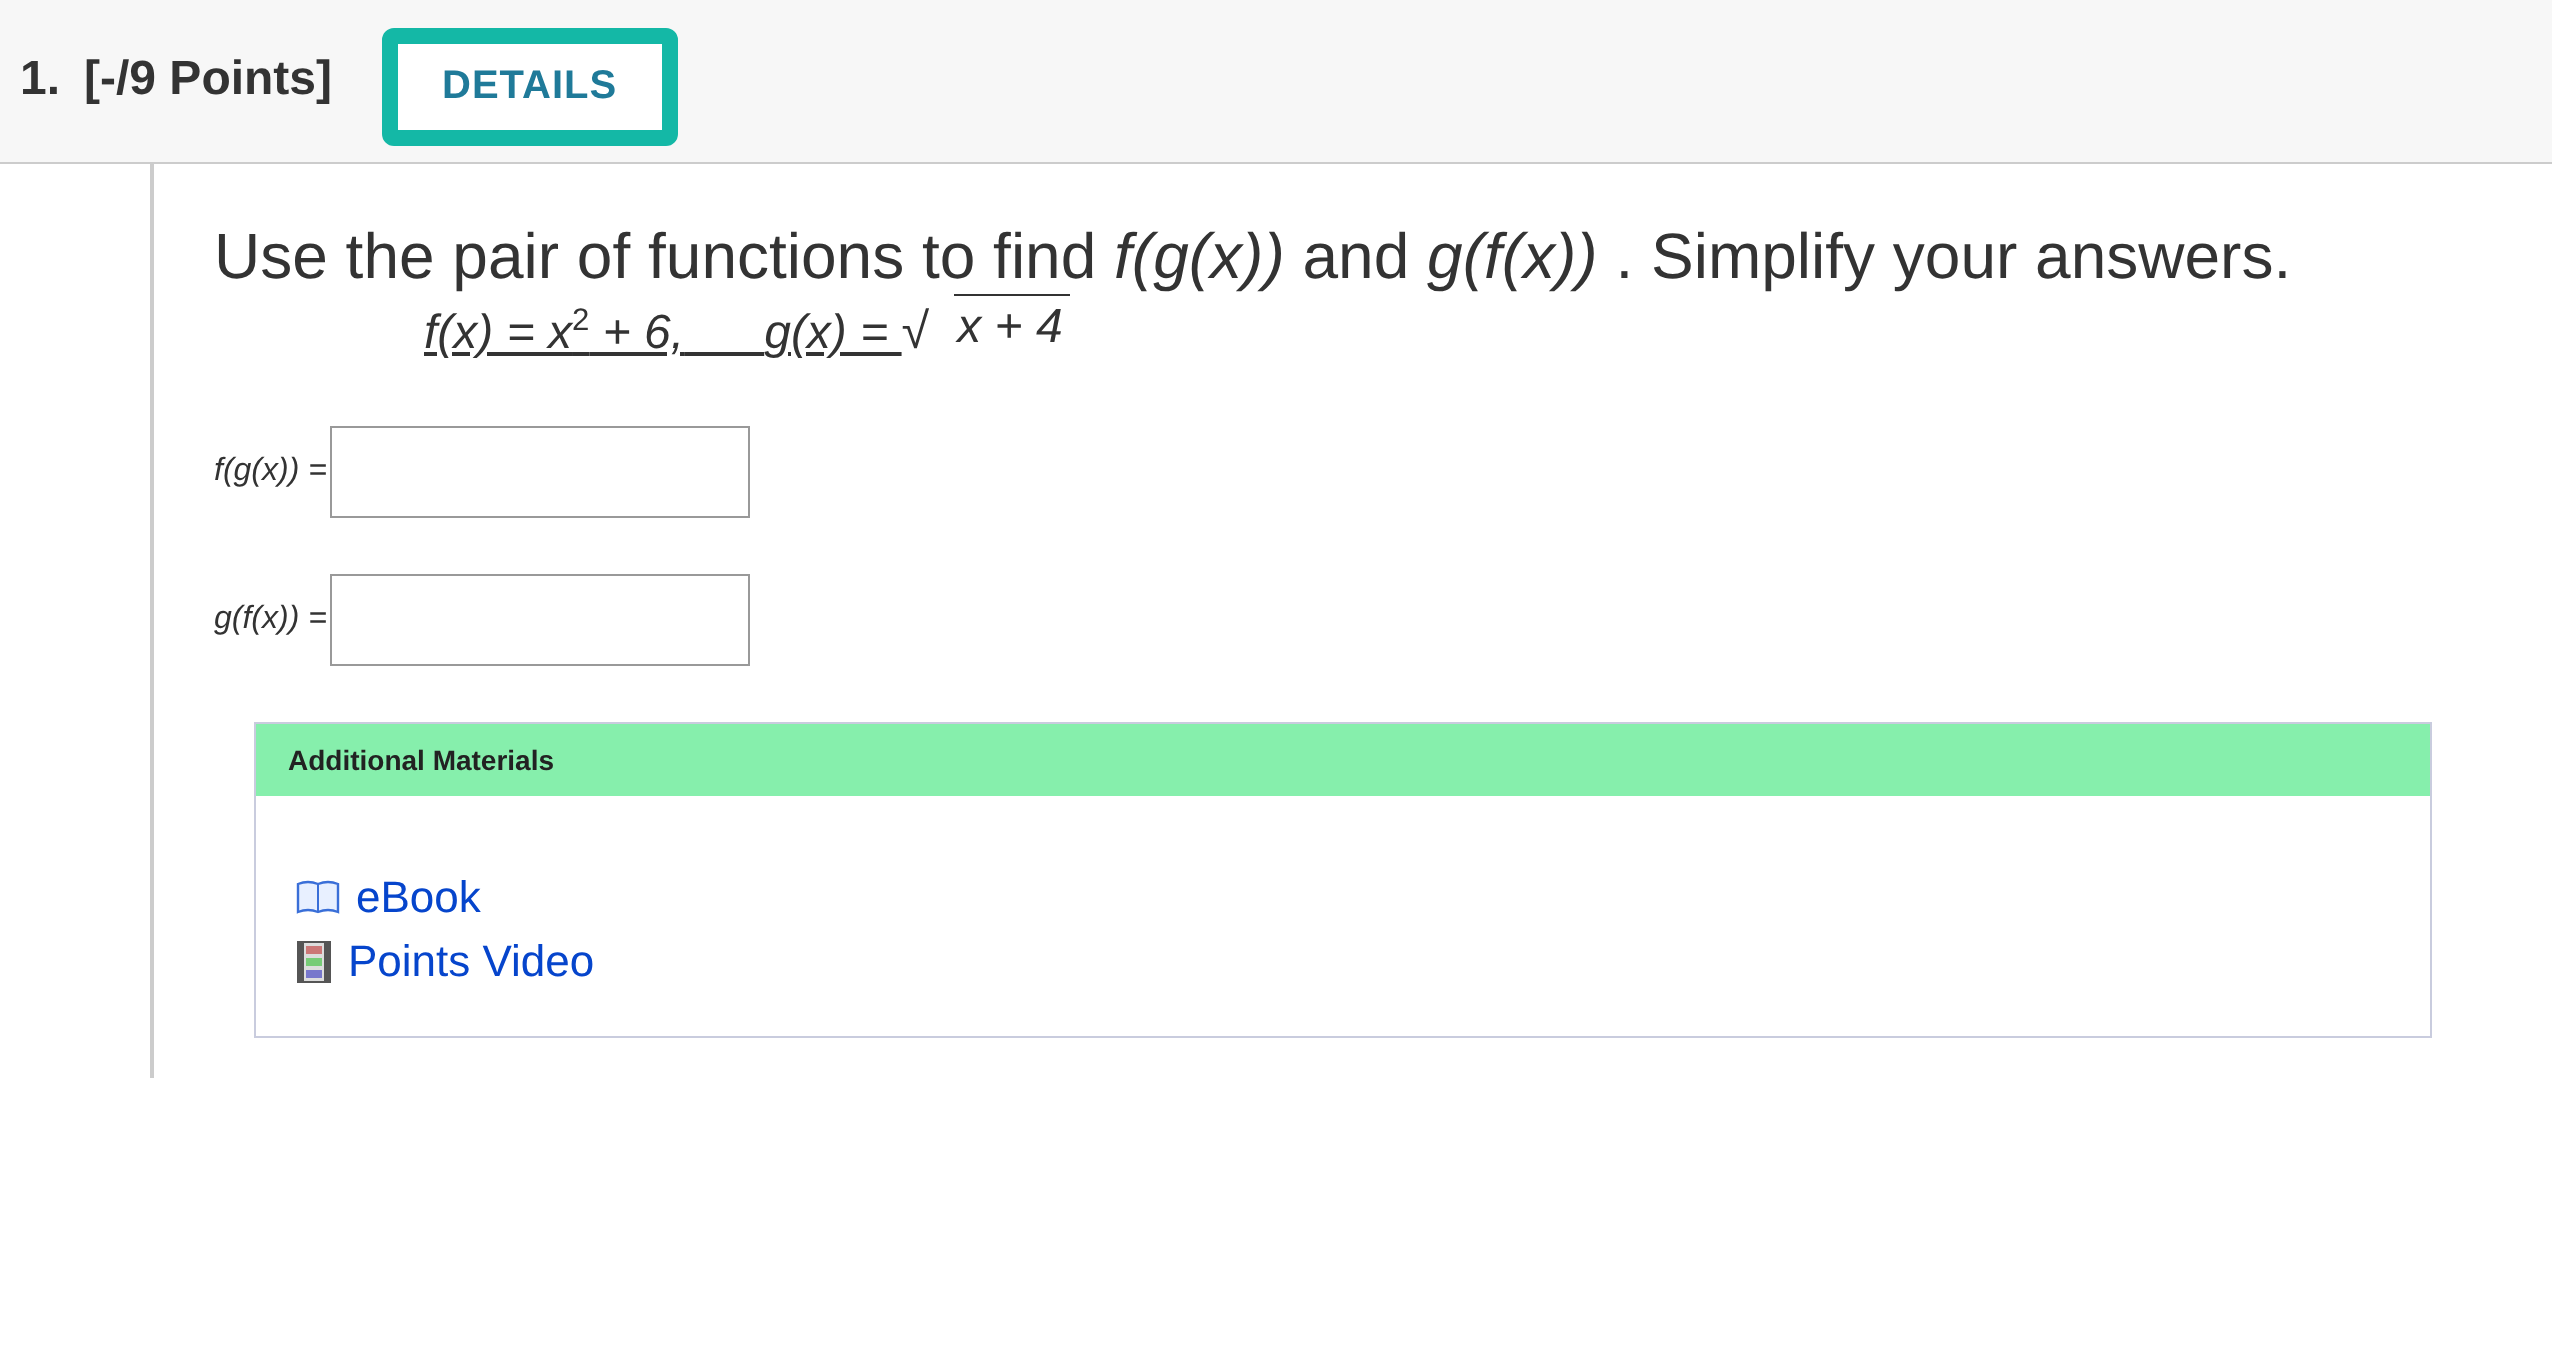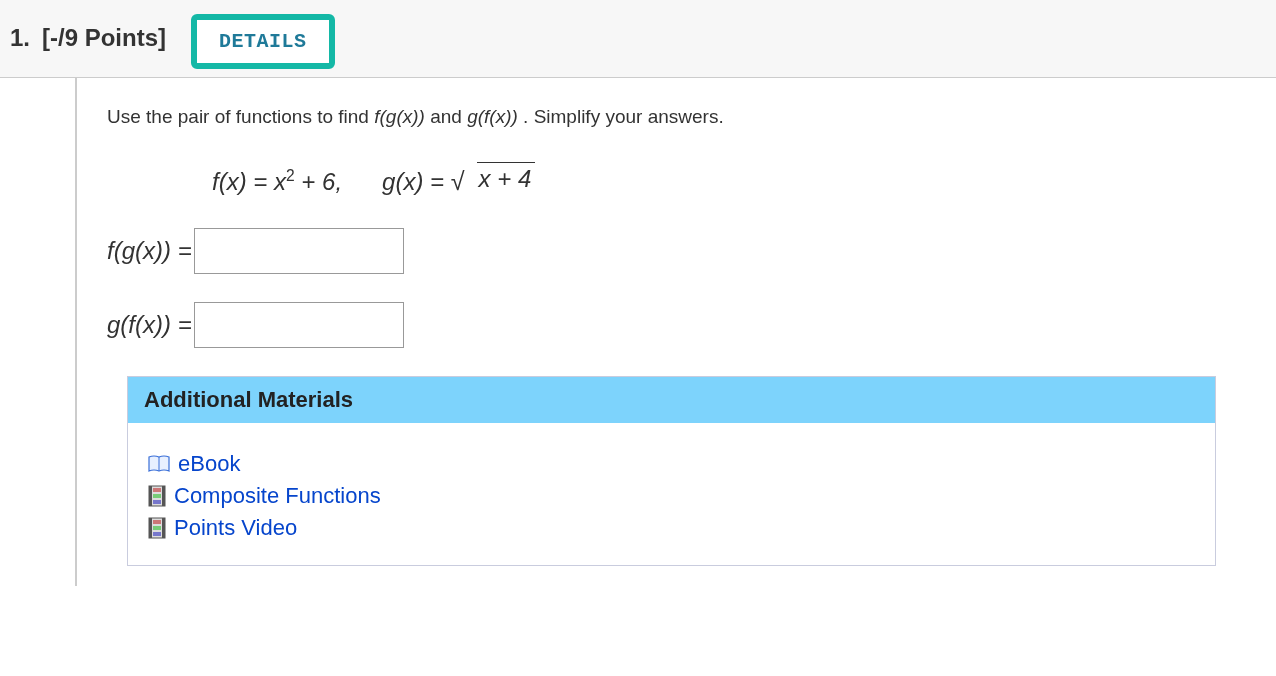--- a/index.html
+++ b/index.html
@@ -19,81 +19,82 @@
       gap: 25px;
     }
     .qnum {
       font-weight: bold;
       font-size: 24px;
       display: flex;
       align-items: baseline;
       gap: 12px;
     }
     .details-btn {
-      border: 6px solid #14b8a6;
+      border: 8px solid #14b8a6;
       border-radius: 6px;
       background: #fff;
       color: #1f7a99;
       font-weight: bold;
       font-size: 20px;
       padding: 10px 22px;
-      font-family: Liberation Mono, monospace;
+      font-family: Liberation Sans, sans-serif;
       letter-spacing: 0.5px;
       cursor: pointer;
       position: relative;
       top: 4px;
     }
     .content-wrap {
       margin-left: 75px;
       border-left: 2px solid #ccc;
       padding: 28px 0 20px 30px;
     }
     .instructions {
-      font-size: 19px;
-      margin-bottom: 34px;
+      font-size: 32px;
+      margin-bottom: 0;
     }
     .funcs {
       font-size: 24px;
       margin-left: 105px;
       margin-bottom: 32px;
+      text-decoration: underline;
     }
     .answer-row {
       display: flex;
       align-items: center;
       margin-bottom: 28px;
     }
     .answer-label {
-      font-size: 24px;
+      font-size: 16px;
       font-style: italic;
       margin-right: 2px;
     }
     .answer-input {
       width: 210px;
       height: 46px;
       border: 1px solid #999;
       font-size: 20px;
       padding: 4px 8px;
       font-family: inherit;
     }
     .materials-box {
       margin-left: 20px;
       margin-right: 60px;
       border: 1px solid #c9ccde;
       margin-top: 10px;
     }
     .materials-header {
-      background: #7dd3fc;
+      background: #86efac;
       padding: 10px 16px;
       font-family: Arial, sans-serif;
       font-weight: bold;
-      font-size: 22px;
+      font-size: 14px;
       color: #222;
     }
     .materials-body {
-      padding: 28px 20px 18px 20px;
+      padding: 38px 20px 18px 20px;
     }
     .material-item {
       display: flex;
       align-items: center;
       gap: 8px;
       margin-bottom: 6px;
       font-family: Arial, sans-serif;
       font-size: 22px;
     }
     .material-item a {
@@ -189,31 +190,18 @@
         <span class="film-icon">
           <svg viewBox="0 0 18 22" width="18" height="22">
             <rect x="1" y="1" width="16" height="20" fill="#ddd" stroke="#555" stroke-width="1"></rect>
             <rect x="1" y="1" width="3" height="20" fill="#555"></rect>
             <rect x="14" y="1" width="3" height="20" fill="#555"></rect>
             <rect x="5" y="3" width="8" height="4" fill="#c77"></rect>
             <rect x="5" y="9" width="8" height="4" fill="#7c7"></rect>
             <rect x="5" y="15" width="8" height="4" fill="#77c"></rect>
           </svg>
         </span>
-        <a href="#">Composite Functions</a>
-      </div>
-      <div class="material-item">
-        <span class="film-icon">
-          <svg viewBox="0 0 18 22" width="18" height="22">
-            <rect x="1" y="1" width="16" height="20" fill="#ddd" stroke="#555" stroke-width="1"></rect>
-            <rect x="1" y="1" width="3" height="20" fill="#555"></rect>
-            <rect x="14" y="1" width="3" height="20" fill="#555"></rect>
-            <rect x="5" y="3" width="8" height="4" fill="#c77"></rect>
-            <rect x="5" y="9" width="8" height="4" fill="#7c7"></rect>
-            <rect x="5" y="15" width="8" height="4" fill="#77c"></rect>
-          </svg>
-        </span>
         <a href="#">Points Video</a>
       </div>
     </div>
   </div>
 
 </div>
 
 </body></html>

